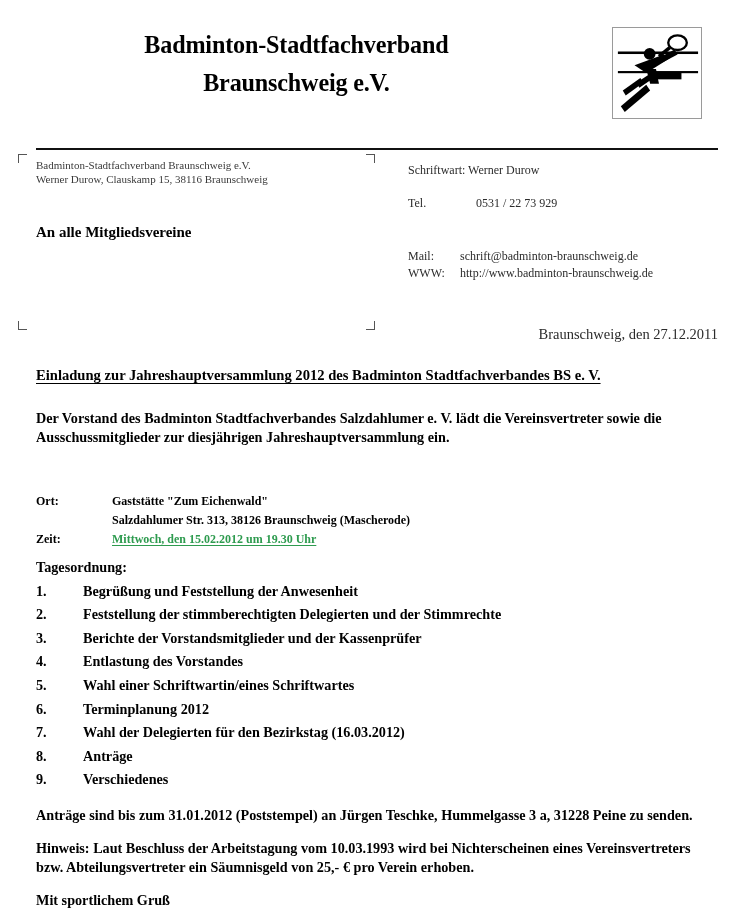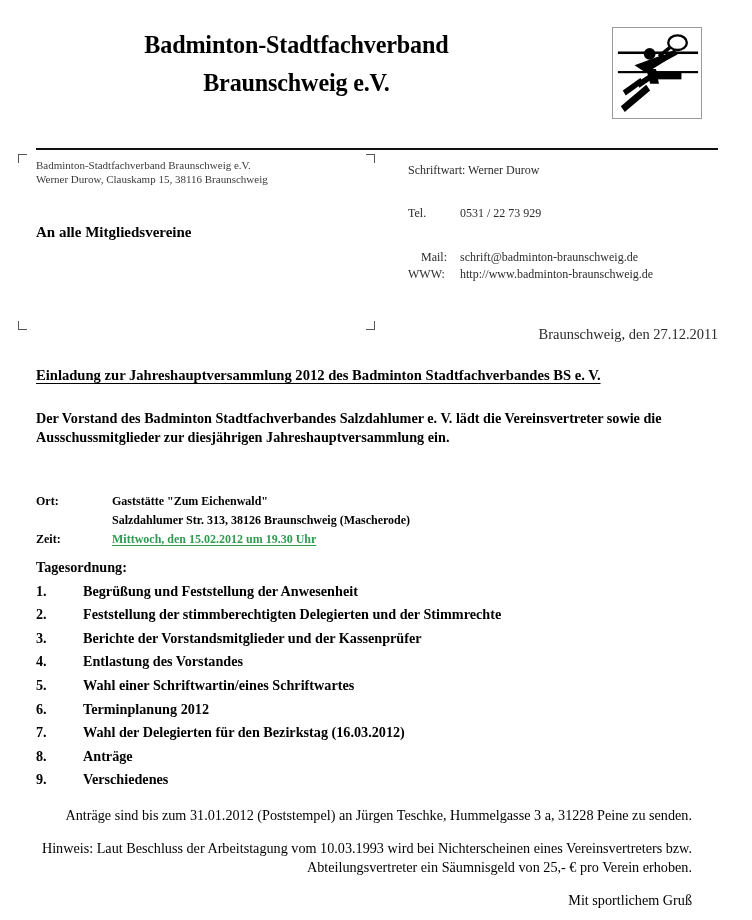--- a/index.html
+++ b/index.html
@@ -112,22 +112,22 @@
     left: 408px;
     top: 162px;
     font-size: 12px;
     color: #2b2b2b;
   }
   .contact .row {
     display: flex;
     line-height: 17px;
     white-space: nowrap;
   }
-  .contact .row.gap-top { margin-top: 26px; }
-  .contact .row.gap-mid { margin-top: 27px; text-align: center; }
+  .contact .row.gap-top { margin-top: 16px; gap: 16px; }
+  .contact .row.gap-mid { margin-top: 36px; }
   .contact .k {
     display: inline-block;
     min-width: 52px;
     flex: 0 0 auto;
   }
   .contact .k.wide { min-width: 52px; }
   .contact .v { flex: 0 0 auto; }
   .contact .single { white-space: nowrap; }
 
   
@@ -218,27 +218,26 @@
   .agenda-list .num {
     flex: 0 0 47px;
   }
   .agenda-list .txt {
     flex: 0 0 auto;
   }
 
   
   .footnotes {
     position: absolute;
-    left: 20px;
+    left: 36px;
     top: 806px;
     width: 672px;
     font-size: 14.2px;
-    font-weight: normal;
+    font-weight: bold;
     line-height: 19.5px;
-    text-align: right;
   }
   .footnotes p {
     margin: 0 0 13px 0;
   }
   .footnotes p:last-child {
     margin-bottom: 0;
   }
 </style>
 </head>
 <body>

